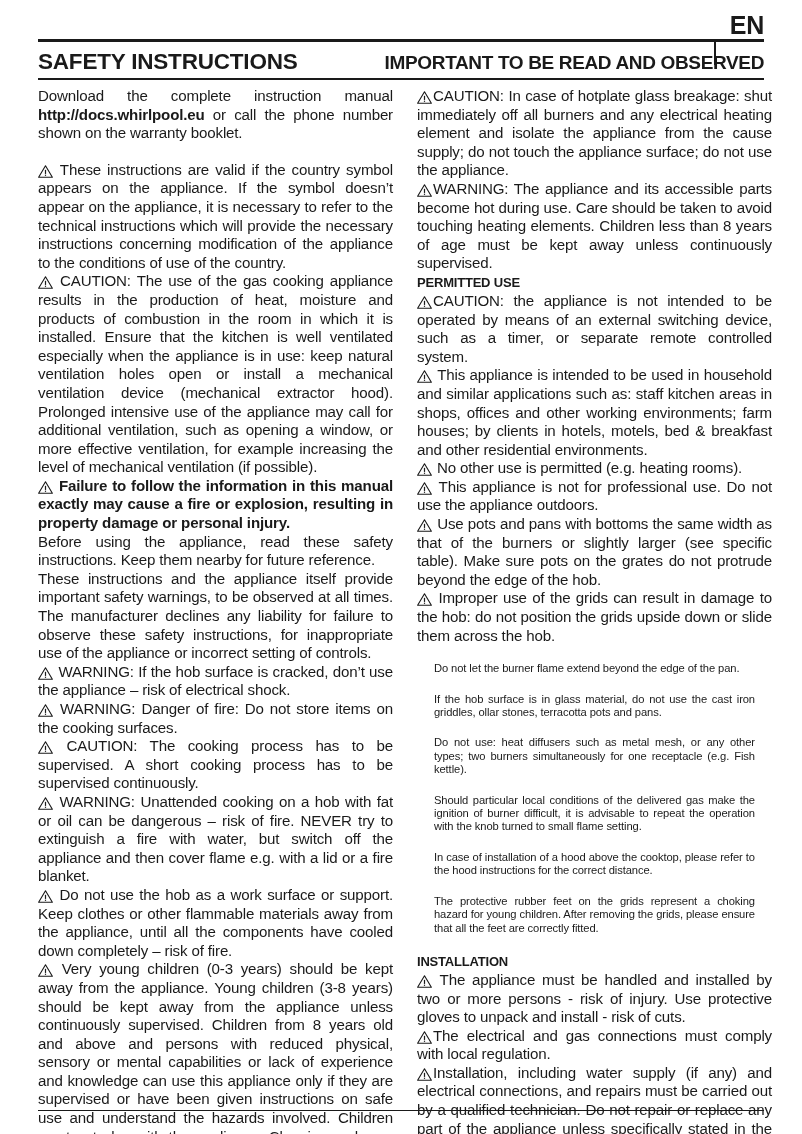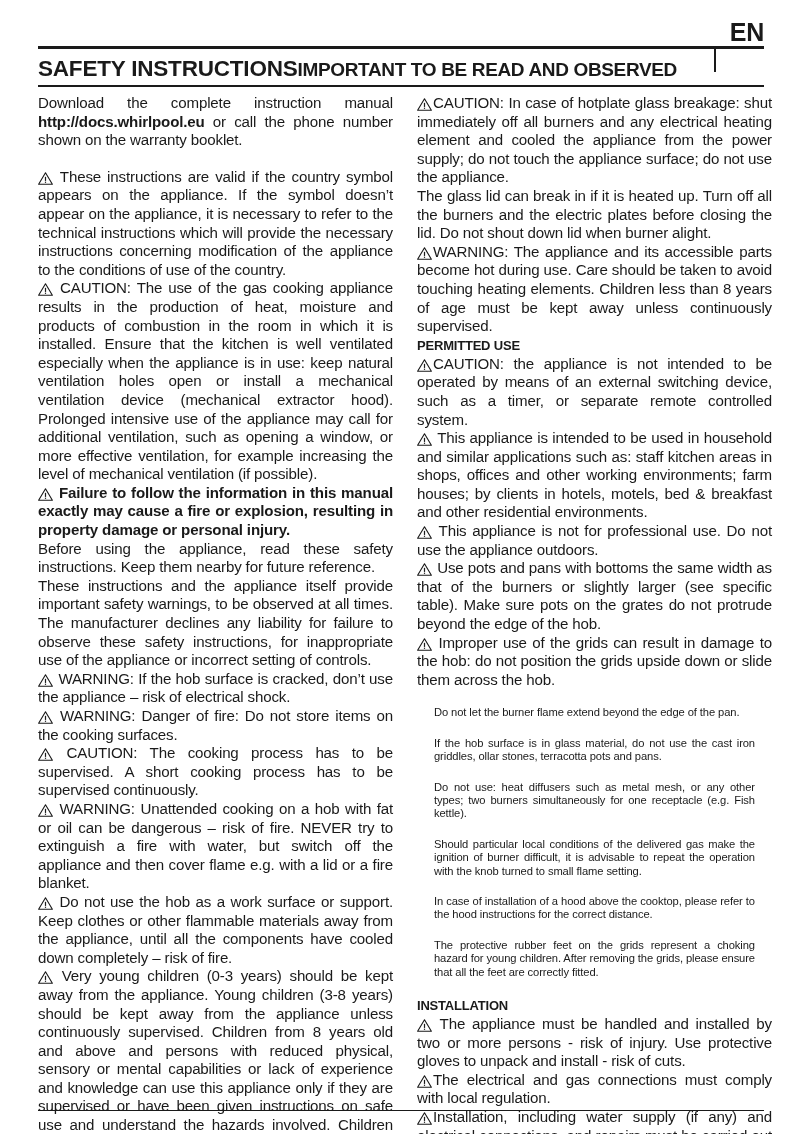--- a/index.html
+++ b/index.html
@@ -15,21 +15,21 @@
     position: relative;
     overflow: hidden;
   }
 
   .page {
     position: absolute;
     left: 0; top: 0;
     width: 802px;
     height: 1134px;
     box-sizing: border-box;
-    padding: 16px 30px;
+    padding: 9px 30px;
   }
 
   
   .header {
     position: relative;
     margin: 0 8px;
     padding-top: 30px;
   }
   .rule-top {
     height: 0;
@@ -48,20 +48,21 @@
     position: absolute;
     right: 0;
     top: 4px;
     font-size: 25px;
     font-weight: bold;
     letter-spacing: -0.3px;
     line-height: 1;
   }
   .header-titles {
     display: flex;
+    justify-content: space-between;
     align-items: baseline;
     padding: 7px 0 3px 0;
   }
   .title-left {
     font-size: 22.5px;
     font-weight: bold;
     letter-spacing: -0.2px;
   }
   .title-right {
     font-size: 19px;
@@ -219,23 +220,22 @@
             </svg></span> <span>Very young children (0-3 years) should be kept away from the appliance. Young children (3-8 years) should be kept away from the appliance unless continuously supervised. Children from 8 years old and above and persons with reduced physical, sensory or mental capabilities or lack of experience and knowledge can use this appliance only if they are supervised or have been given instructions on safe use and understand the hazards involved. Children must not play with the appliance. Cleaning and user maintenance must not be carried out by children without supervision.</span></p>
 
     </div>
 
     <div class="col">
 
       <p class="body"><span class="warn"><svg width="15" height="13" viewBox="0 0 16 14">
               <path d="M8 0.8 L15.4 13.2 L0.6 13.2 Z" fill="none" stroke="#1a1a1a" stroke-width="1.2" stroke-linejoin="round"></path>
               <rect x="7.35" y="5.2" width="1.3" height="4.4" fill="#1a1a1a"></rect>
               <rect x="7.35" y="10.4" width="1.3" height="1.3" fill="#1a1a1a"></rect>
-            </svg></span><span>CAUTION: In case of hotplate glass breakage: shut immediately off all burners and any electrical heating element and cooled the appliance from the power supply; do not touch the appliance surface; do not use the appliance.</span></p>
-
-      <p class="body">The glass lid can break in if it is heated up. Turn off all the burners and the electric plates before closing the lid. Do not shout down lid when burner alight.</p>
+            </svg></span><span>CAUTION: In case of hotplate glass breakage: shut immediately off all burners and any electrical heating element and isolate the appliance from the cause supply; do not touch the appliance surface; do not use the appliance.</span></p>
+
 
       <p class="body"><span class="warn"><svg width="15" height="13" viewBox="0 0 16 14">
               <path d="M8 0.8 L15.4 13.2 L0.6 13.2 Z" fill="none" stroke="#1a1a1a" stroke-width="1.2" stroke-linejoin="round"></path>
               <rect x="7.35" y="5.2" width="1.3" height="4.4" fill="#1a1a1a"></rect>
               <rect x="7.35" y="10.4" width="1.3" height="1.3" fill="#1a1a1a"></rect>
             </svg></span><span>WARNING: The appliance and its accessible parts become hot during use. Care should be taken to avoid touching heating elements. Children less than 8 years of age must be kept away unless continuously supervised.</span></p>
 
       <p class="section-head">PERMITTED USE</p>
 
       <p class="body"><span class="warn"><svg width="15" height="13" viewBox="0 0 16 14">
@@ -243,20 +243,25 @@
               <rect x="7.35" y="5.2" width="1.3" height="4.4" fill="#1a1a1a"></rect>
               <rect x="7.35" y="10.4" width="1.3" height="1.3" fill="#1a1a1a"></rect>
             </svg></span><span>CAUTION: the appliance is not intended to be operated by means of an external switching device, such as a timer, or separate remote controlled system.</span></p>
 
       <p class="body"><span class="warn"><svg width="15" height="13" viewBox="0 0 16 14">
               <path d="M8 0.8 L15.4 13.2 L0.6 13.2 Z" fill="none" stroke="#1a1a1a" stroke-width="1.2" stroke-linejoin="round"></path>
               <rect x="7.35" y="5.2" width="1.3" height="4.4" fill="#1a1a1a"></rect>
               <rect x="7.35" y="10.4" width="1.3" height="1.3" fill="#1a1a1a"></rect>
             </svg></span> <span>This appliance is intended to be used in household and similar applications such as: staff kitchen areas in shops, offices and other working environments; farm houses; by clients in hotels, motels, bed &amp; breakfast and other residential environments.</span></p>
 
+      <p class="body nojust"><span class="warn"><svg width="15" height="13" viewBox="0 0 16 14">
+              <path d="M8 0.8 L15.4 13.2 L0.6 13.2 Z" fill="none" stroke="#1a1a1a" stroke-width="1.2" stroke-linejoin="round"></path>
+              <rect x="7.35" y="5.2" width="1.3" height="4.4" fill="#1a1a1a"></rect>
+              <rect x="7.35" y="10.4" width="1.3" height="1.3" fill="#1a1a1a"></rect>
+            </svg></span> <span>No other use is permitted (e.g. heating rooms).</span></p>
 
       <p class="body"><span class="warn"><svg width="15" height="13" viewBox="0 0 16 14">
               <path d="M8 0.8 L15.4 13.2 L0.6 13.2 Z" fill="none" stroke="#1a1a1a" stroke-width="1.2" stroke-linejoin="round"></path>
               <rect x="7.35" y="5.2" width="1.3" height="4.4" fill="#1a1a1a"></rect>
               <rect x="7.35" y="10.4" width="1.3" height="1.3" fill="#1a1a1a"></rect>
             </svg></span> <span>This appliance is not for professional use. Do not use the appliance outdoors.</span></p>
 
       <p class="body"><span class="warn"><svg width="15" height="13" viewBox="0 0 16 14">
               <path d="M8 0.8 L15.4 13.2 L0.6 13.2 Z" fill="none" stroke="#1a1a1a" stroke-width="1.2" stroke-linejoin="round"></path>
               <rect x="7.35" y="5.2" width="1.3" height="4.4" fill="#1a1a1a"></rect>

